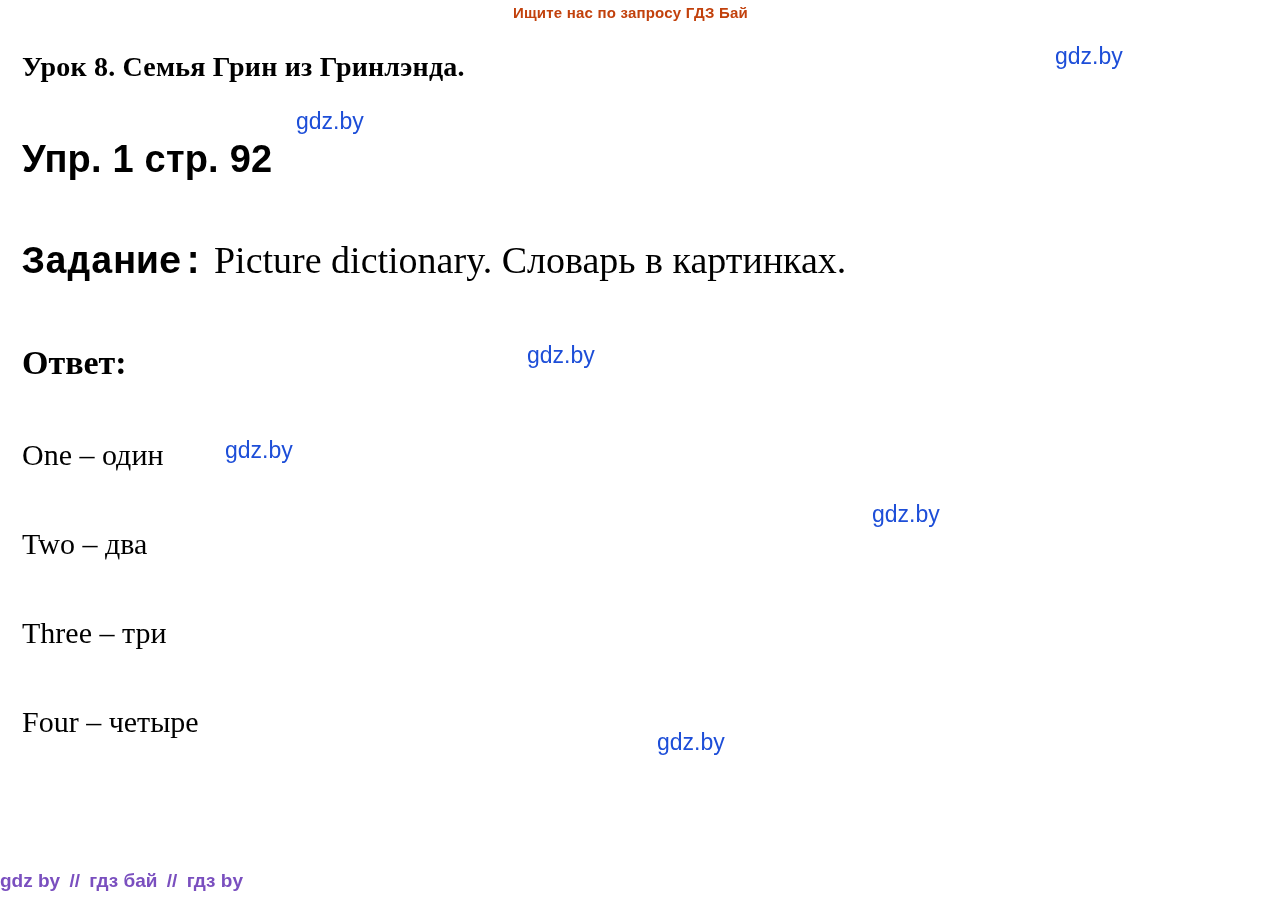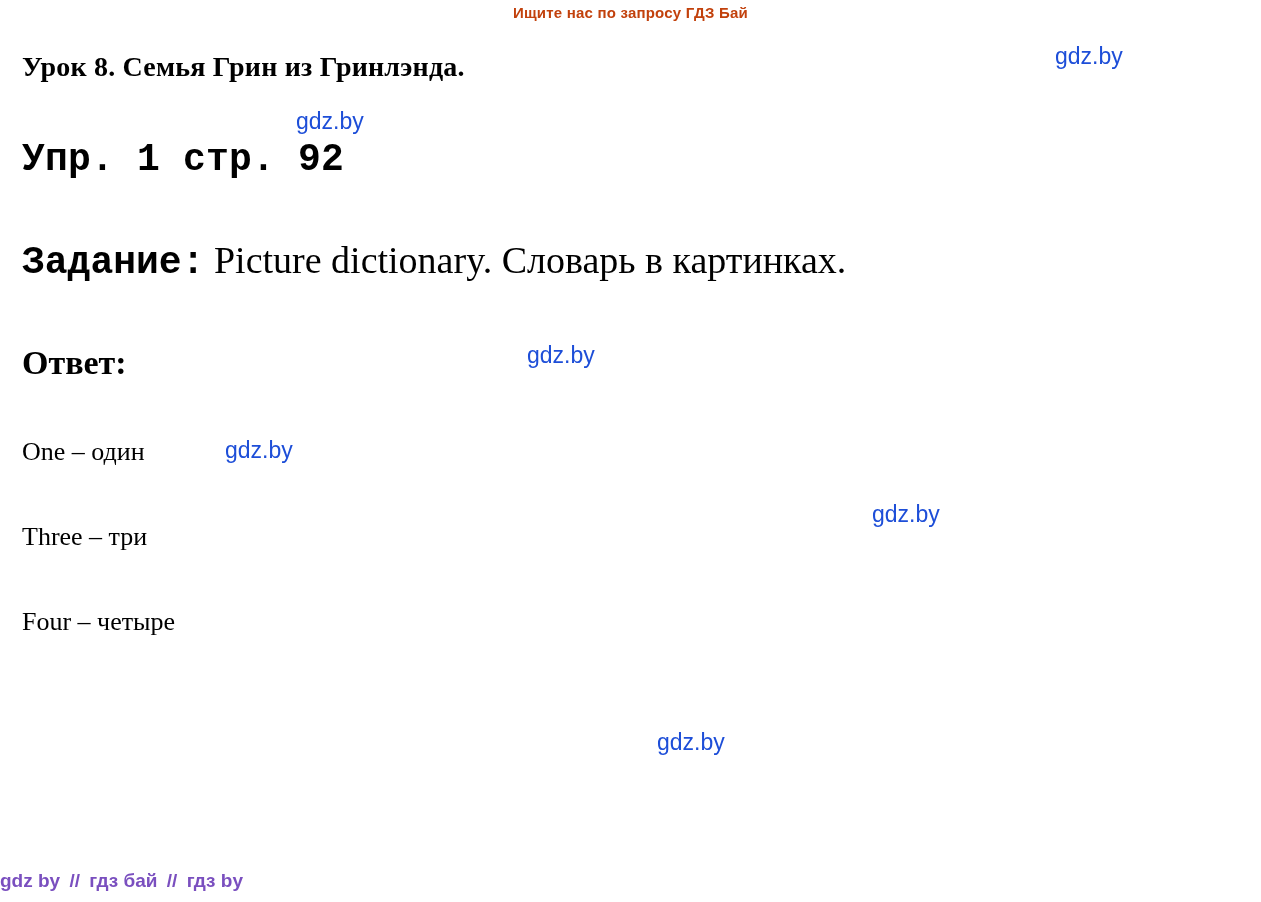--- a/index.html
+++ b/index.html
@@ -40,21 +40,21 @@
     font-family: "Liberation Serif", serif;
     font-weight: bold;
     font-size: 28px;
     line-height: 1.1;
     margin: 0 0 0 0;
     padding-top: 12px;
     letter-spacing: 0.2px;
   }
 
   .exercise-title {
-    font-family: Liberation Mono, monospace;
+    font-family: Liberation Sans, sans-serif;
     font-weight: bold;
     font-size: 38px;
     margin: 0;
     padding-top: 55px;
     letter-spacing: 0.2px;
   }
 
   .task-line {
     font-size: 38px;
     padding-top: 58px;
@@ -66,21 +66,21 @@
     font-family: Liberation Mono, monospace;
   }
 
   .answer-label {
     font-size: 34px;
     font-weight: bold;
     padding-top: 60px;
   }
 
   .answer-item {
-    font-size: 26px;
+    font-size: 30px;
     padding-top: 56px;
     line-height: 1.1;
   }
   .answer-item:first-of-type {
     padding-top: 62px;
   }
 
   
   .wm {
     position: absolute;
@@ -126,20 +126,21 @@
   <div class="exercise-title">Упр. 1 стр. 92</div>
 
   <div class="task-line">
     <span class="task-label">Задание:</span>
     <span class="task-text">Picture dictionary. Словарь в картинках.</span>
   </div>
 
   <div class="answer-label">Ответ:</div>
 
   <div class="answer-item">One – один</div>
+  <div class="answer-item">Two – два</div>
   <div class="answer-item">Three – три</div>
   <div class="answer-item">Four – четыре</div>
 
 </div>
 
 <div class="wm wm-1">gdz.by</div>
 <div class="wm wm-2">gdz.by</div>
 <div class="wm wm-3">gdz.by</div>
 <div class="wm wm-4">gdz.by</div>
 <div class="wm wm-5">gdz.by</div>

